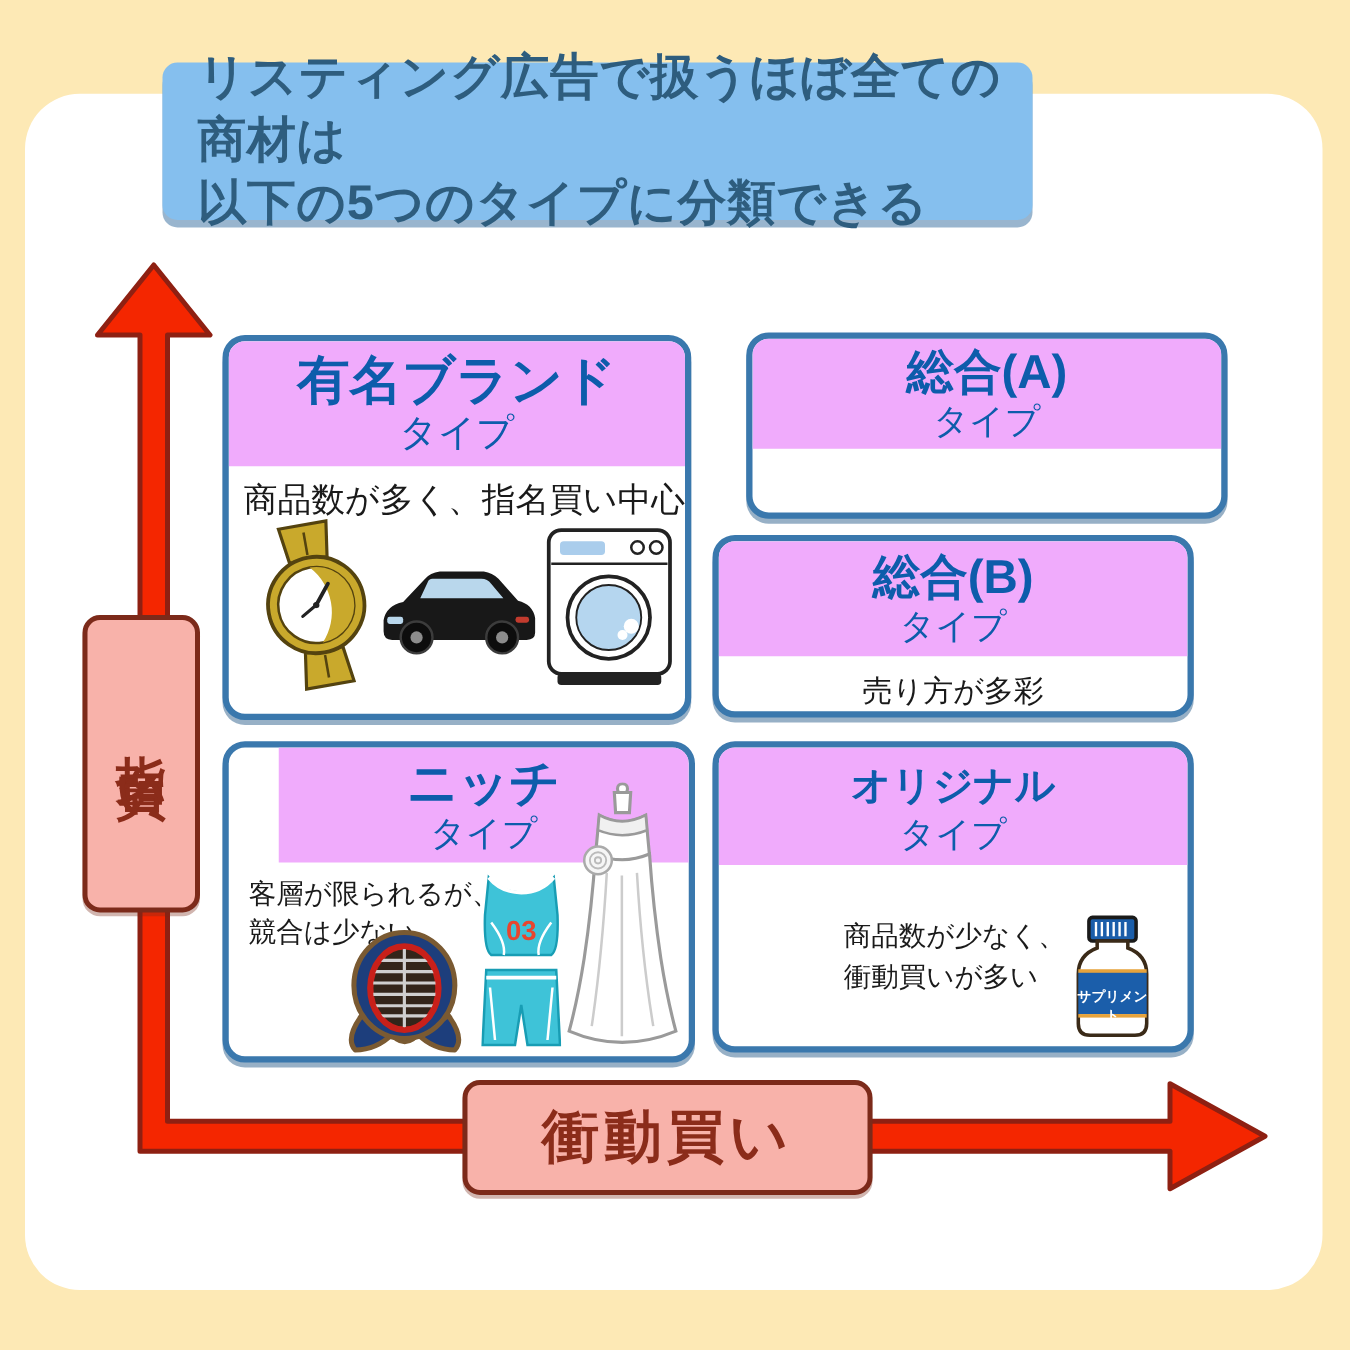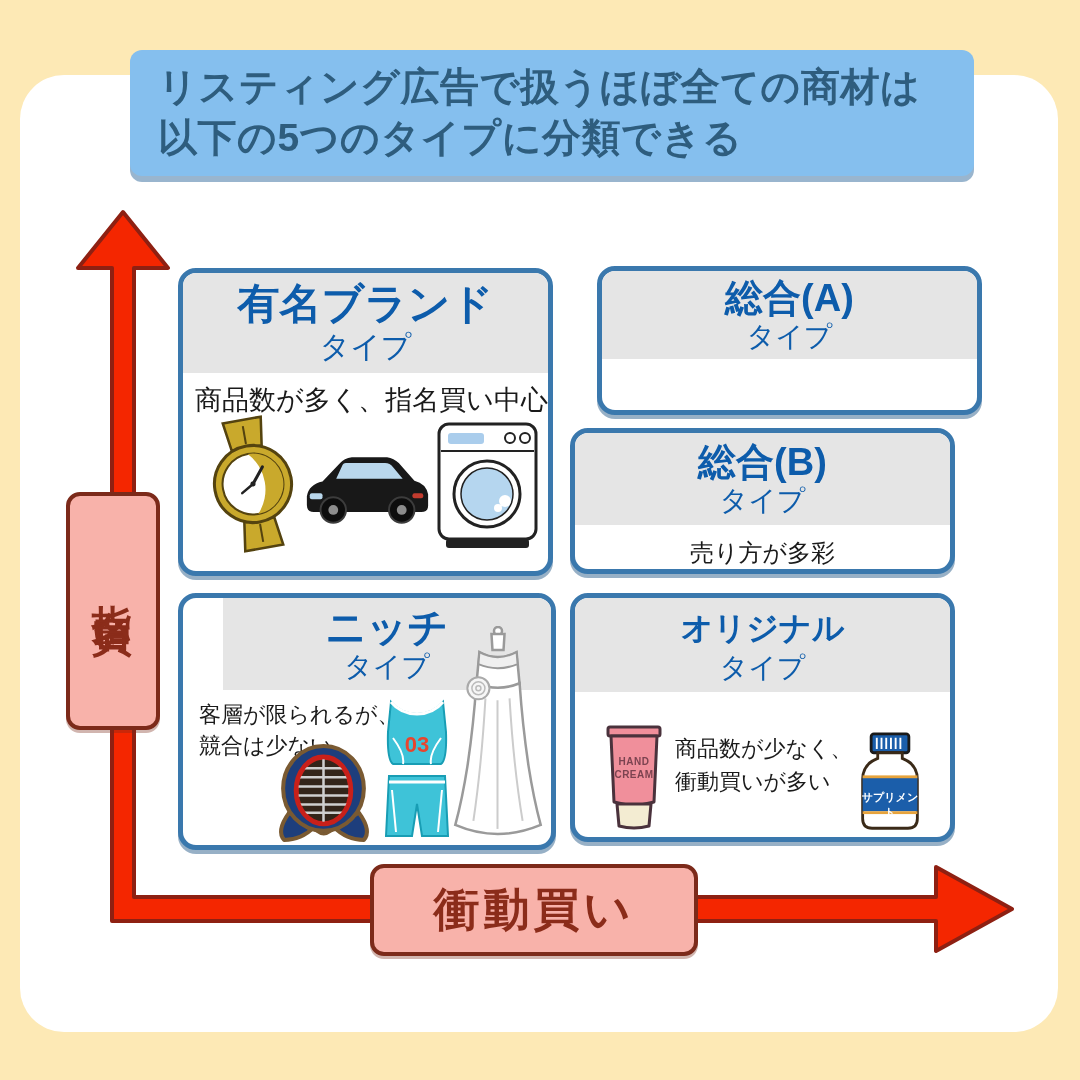--- a/index.html
+++ b/index.html
@@ -8,21 +8,21 @@
     position: relative;
     background: #fde9b5;
     font-family: "Liberation Sans", "DejaVu Sans", sans-serif;
     overflow: hidden;
   }
   .panel {
     position: absolute; left: 20px; top: 75px; width: 1038px; height: 957px;
     background: #ffffff; border-radius: 44px;
   }
   .title-box {
-    position: absolute; left: 130px; top: 50px; width: 844px; height: 126px;
+    position: absolute; left: 130px; top: 50px; width: 696px; height: 126px;
     background: #85bfee; border-radius: 12px;
     box-shadow: 0 6px 0 rgba(70,120,165,0.55);
     display: flex; align-items: center;
   }
   .title-text {
     padding-left: 28px; font-size: 39px; font-weight: bold; line-height: 1.3;
     color: #2e5d7e; white-space: pre-line; letter-spacing: 0.5px;
   }
   svg.axes { position: absolute; left: 0; top: 0; }
   .axis-label {
@@ -34,21 +34,21 @@
   .axis-label.y { left: 66px; top: 492px; width: 94px; height: 238px; }
   .axis-label.y .vtext {
     writing-mode: vertical-rl; font-size: 40px; letter-spacing: 8px; white-space: nowrap;
   }
   .axis-label.x { left: 370px; top: 864px; width: 328px; height: 92px; font-size: 46px; letter-spacing: 4px; }
 
   .tbox {
     position: absolute; background: #ffffff; border: 5px solid #3a78ad;
     border-radius: 18px; box-shadow: 0 4px 0 rgba(47,98,142,0.5); overflow: hidden;
   }
-  .tbox-header { background: #e5e5e5; text-align: center; width: 100%; }
+  .tbox-header { background: #f0abfc; text-align: center; width: 100%; }
   .tbox-title { font-weight: bold; color: #0d5cab; }
   .tbox-sub { color: #0d5cab; }
   .desc { color: #1a1a1a; white-space: pre-line; }
 
   .box1 { left: 178px; top: 268px; width: 375px; height: 308px; }
   .box1 .tbox-header { height: 100px; padding-top: 6px; }
   .box1 .tbox-title { font-size: 42px; line-height: 50px; }
   .box1 .tbox-sub { font-size: 30px; line-height: 36px; }
   .box1 .desc { text-align: right; font-size: 27px; margin-top: 9px; }
 
@@ -243,29 +243,20 @@
   </div>
 </div>
 
 <div class="tbox box5">
   <div class="tbox-header">
     <div class="tbox-title">オリジナル</div>
     <div class="tbox-sub">タイプ</div>
   </div>
   <div class="desc">商品数が少なく、
 衝動買いが多い</div>
-  <div class="icon ic-cream">
-    <svg viewBox="0 0 58 108" width="58" height="108">
-      <rect x="3" y="3" width="52" height="9" rx="2" fill="#f08f9b" stroke="#4a323c" stroke-width="3"></rect>
-      <path d="M6 12 L52 12 L49 78 Q29 84 9 78 Z" fill="#f08f9b" stroke="#4a323c" stroke-width="3" stroke-linejoin="round"></path>
-      <path d="M12 80 L46 80 L44 102 Q29 106 14 102 Z" fill="#f3ecd2" stroke="#4a323c" stroke-width="3" stroke-linejoin="round"></path>
-    </svg>
-    <div class="overlay-label hc-label">HAND
-CREAM</div>
-  </div>
   <div class="icon ic-bottle">
     <svg viewBox="0 0 74 106" width="74" height="100">
       <rect x="17" y="2" width="40" height="20" rx="3" fill="#1b5eaa" stroke="#1a1a1a" stroke-width="3"></rect>
       <g stroke="#ffffff" stroke-width="2">
         <line x1="23" y1="6" x2="23" y2="18"></line>
           <line x1="28" y1="6" x2="28" y2="18"></line>
         <line x1="33" y1="6" x2="33" y2="18"></line>
           <line x1="38" y1="6" x2="38" y2="18"></line>
         <line x1="43" y1="6" x2="43" y2="18"></line>
           <line x1="48" y1="6" x2="48" y2="18"></line>

